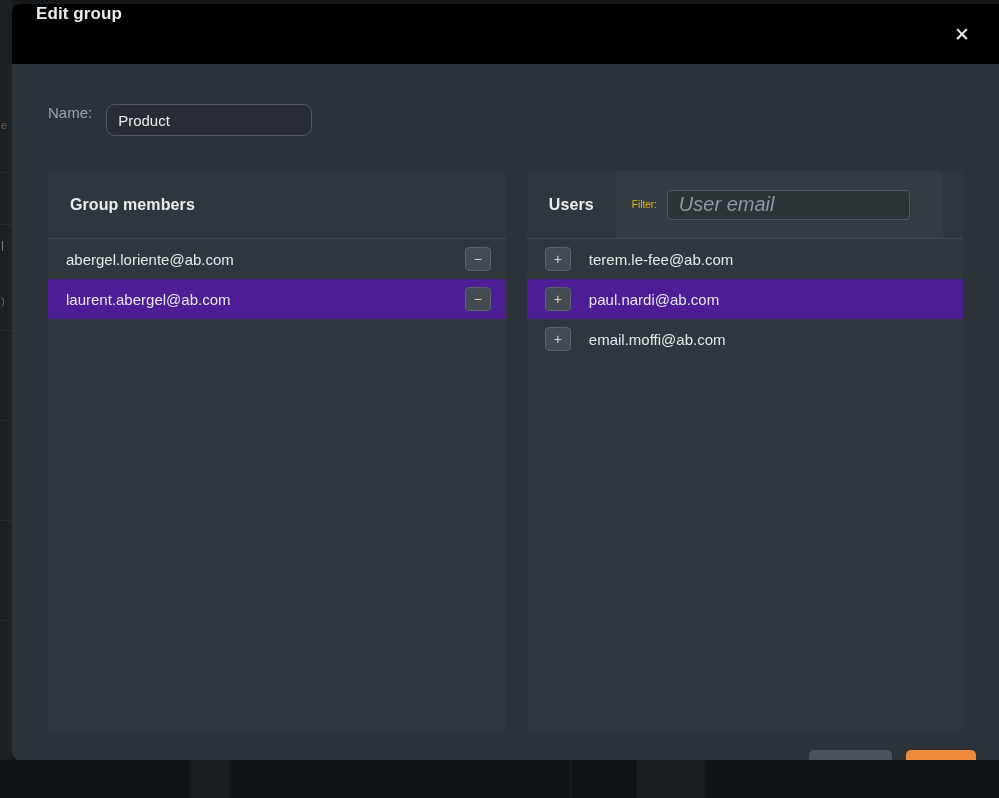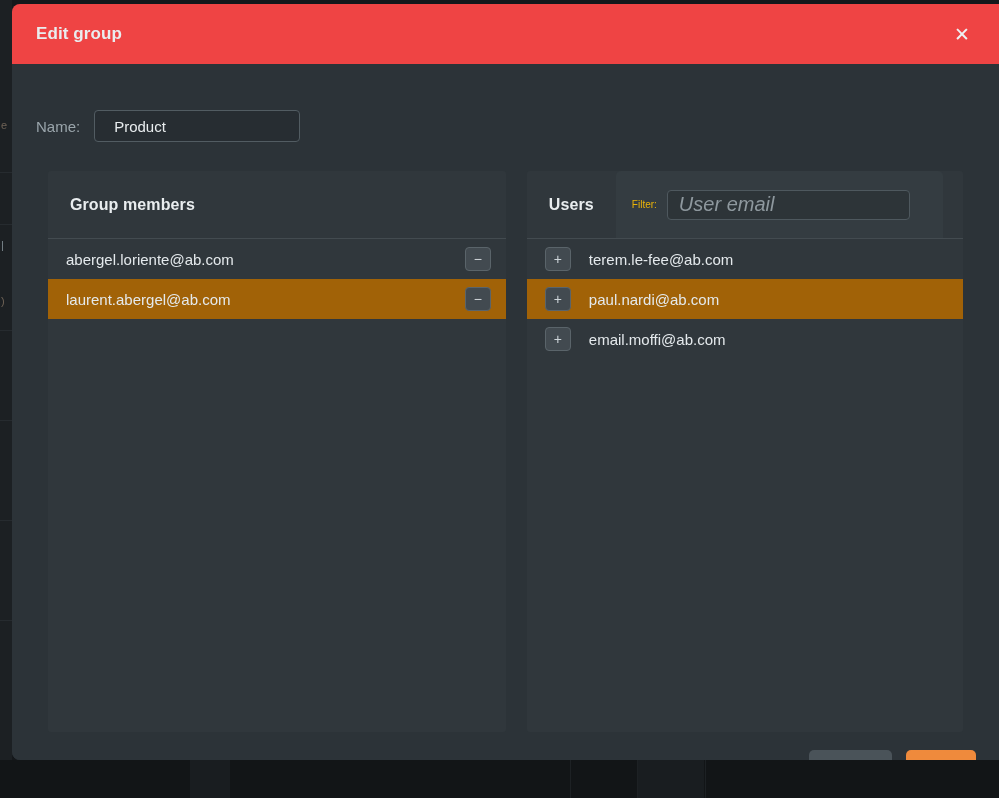--- a/index.html
+++ b/index.html
@@ -47,23 +47,23 @@
     left: 12px; top: 4px;
     width: 987px; height: 756px;
     background: #2c3338;
     border-radius: 8px 0 0 8px;
     display: flex; flex-direction: column;
     overflow: hidden;
   }
 
   #dialog-header {
     height: 60px;
-    background: #ef4444;
+    background: #000000;
     flex: 0 0 60px;
-    display: flex; align-items: center;
+    display: flex; 
     position: relative;
   }
   #dialog-title {
     margin-left: 24px;
     color: #e9edef;
     font-size: 17px;
     font-weight: bold;
     letter-spacing: .1px;
   }
   #close-button {
@@ -81,38 +81,39 @@
 
   #dialog-body {
     flex: 1 1 auto;
     background: #2c3338;
     position: relative;
     padding: 0 24px;
   }
 
   
   #name-row {
-    display: flex; align-items: center;
+    display: flex; 
     height: 44px;
     margin-top: 40px;
+    margin-left: 12px;
   }
   #name-label {
     color: #9aa5ab;
     font-size: 15px;
     margin-right: 14px;
   }
   #name-input {
     width: 206px; height: 32px;
     background: #272d32;
     border: 1px solid #525c62;
-    border-radius: 4px;
+    border-radius: 9px;
     color: #e9edef;
     font-size: 15px;
     font-family: "Liberation Sans", sans-serif;
-    padding: 0 19px;
+    padding: 0 11px;
     outline: none;
   }
 
   
   #panels {
     display: flex;
     gap: 21px;
     margin-top: 23px;
     margin-left: 12px;
     margin-right: 12px;
@@ -176,21 +177,21 @@
   .panel-list {
     flex: 1 1 auto;
     overflow: hidden;
   }
   .row {
     height: 40px;
     display: flex; align-items: center;
     position: relative;
     cursor: pointer;
   }
-  .row.alt { background: #a16207; }
+  .row.alt { background: #4c1d95; }
   .row-email {
     color: #e4e9ec;
     font-size: 15px;
   }
   
   #members-list .row-email { margin-left: 18px; }
   .icon-btn {
     width: 26px; height: 24px;
     background: #424a50;
     border: 1px solid #5a646a;

